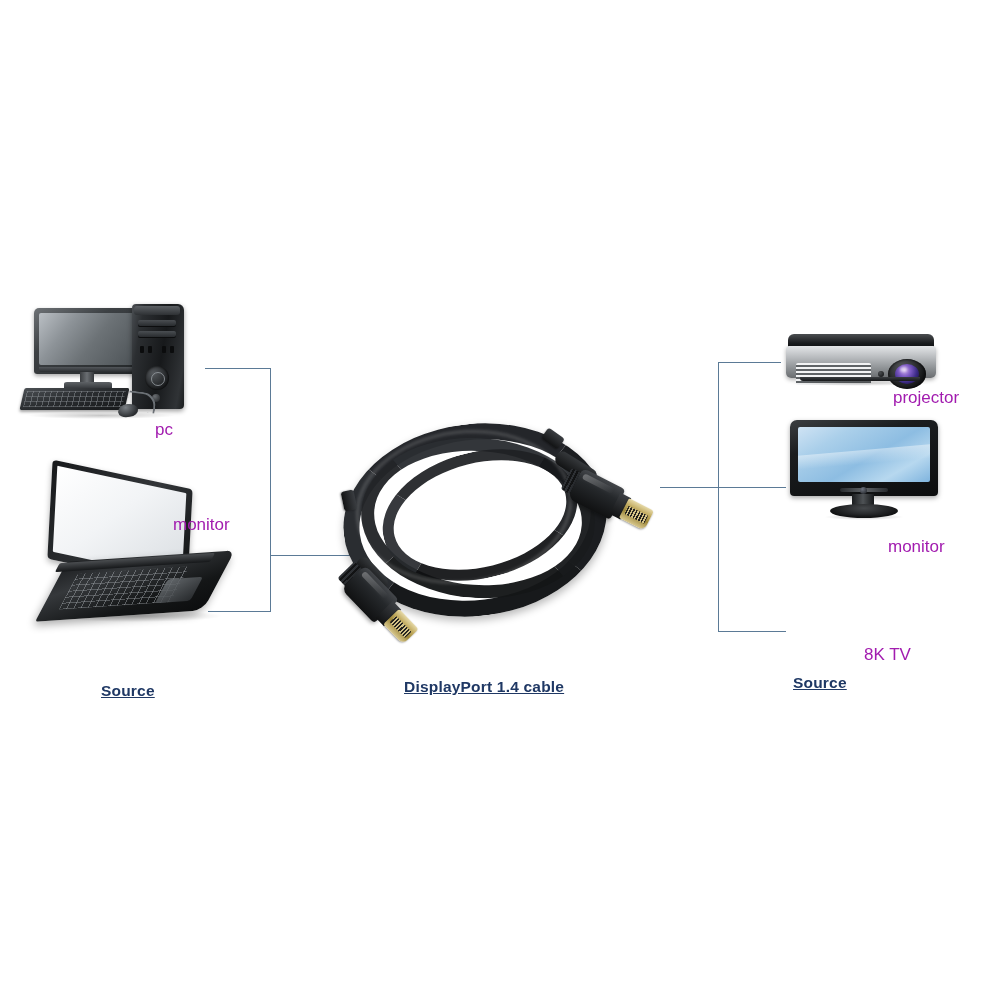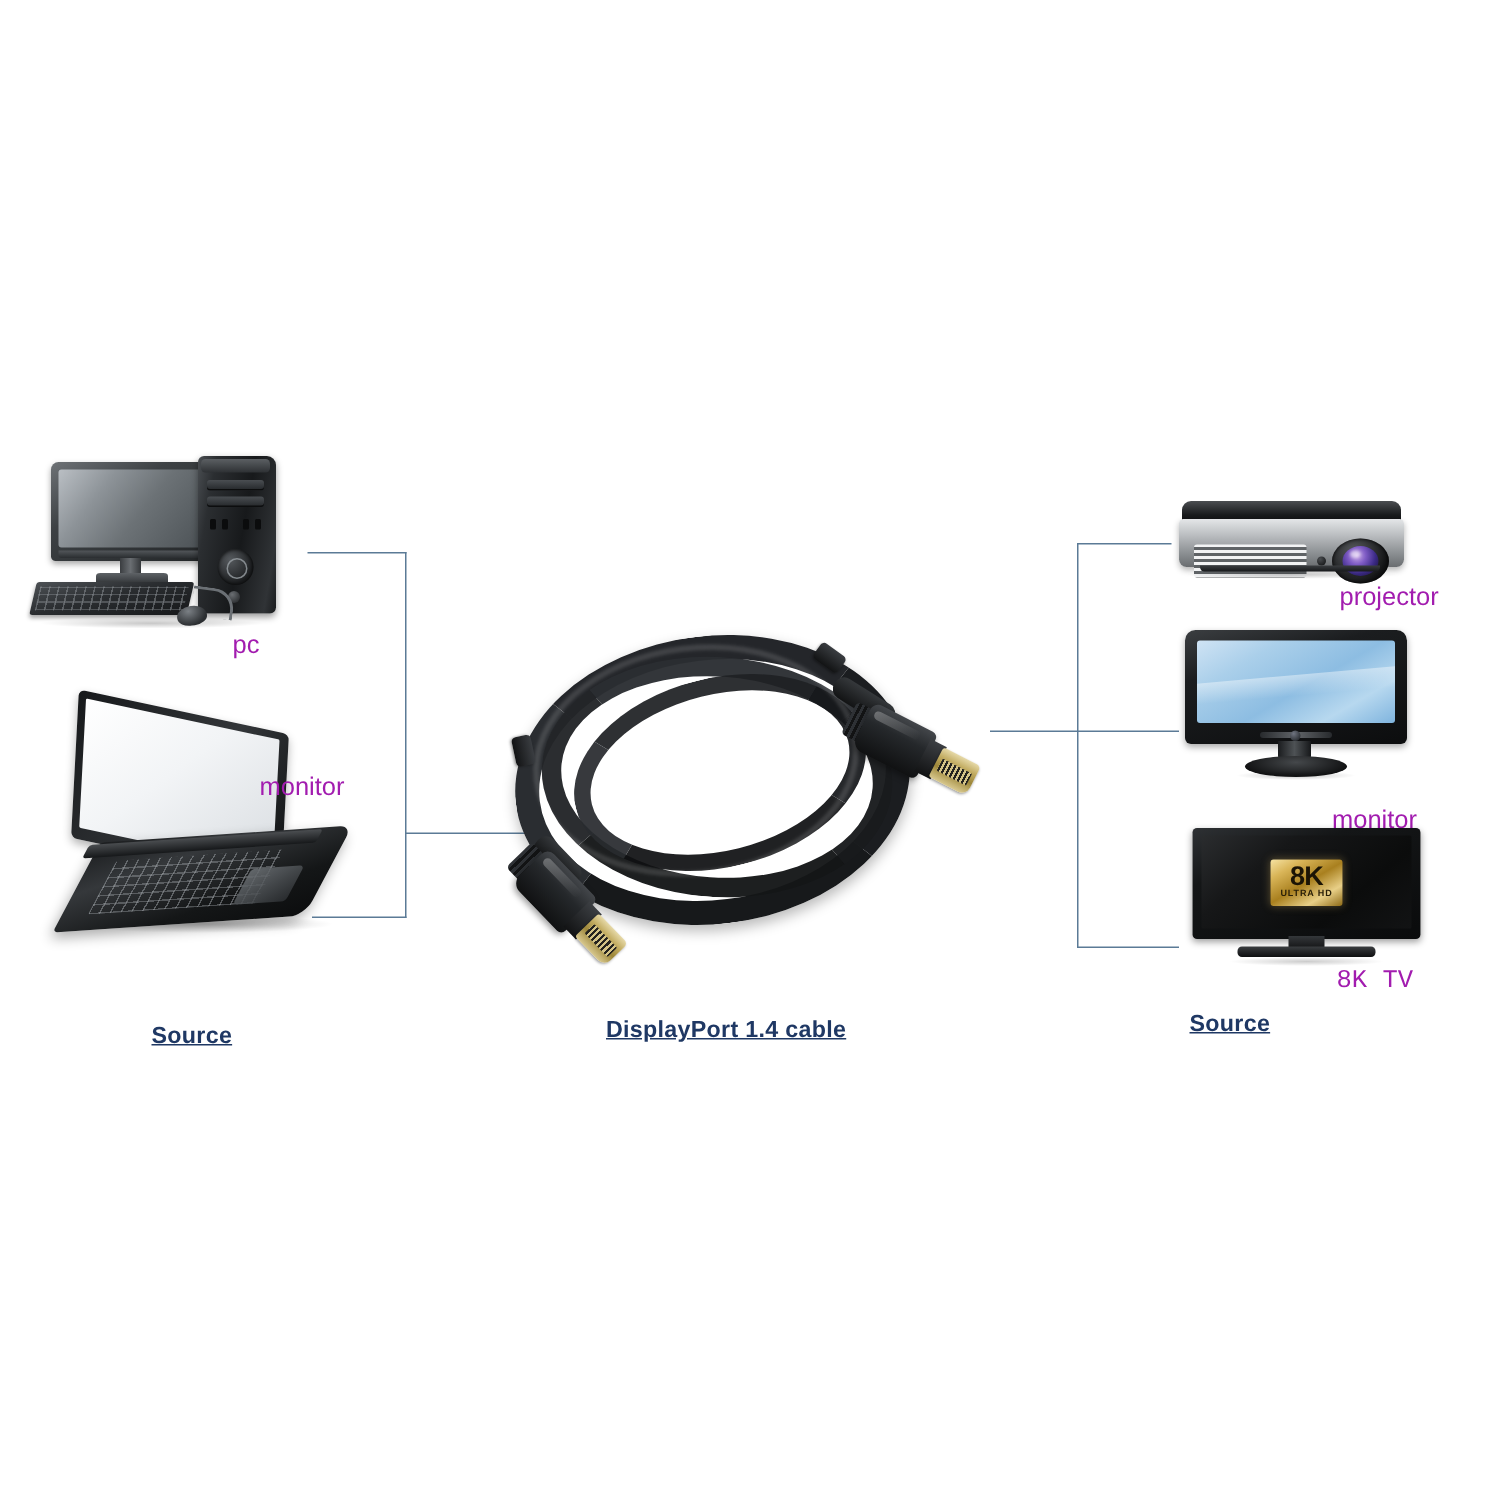--- a/index.html
+++ b/index.html
@@ -419,34 +419,21 @@
       <div class="mon-screen"></div>
       <div class="mon-badge"></div>
       <div class="mon-power"></div>
     </div>
     <div class="mon-neck"></div>
     <div class="mon-stand"></div>
     <div class="mon-shadow"></div>
   </div>
   <div class="abs label-plain" style="left:888px;top:537px;">monitor</div>
 
-  <div class="tv-wrap">
-    <div class="tv-bezel">
-      <div class="tv-screen">
-        <div class="tv-logo">
-          <div class="tv-logo-8k">8K</div>
-          <div class="tv-logo-uhd">ULTRA HD</div>
-        </div>
-      </div>
-    </div>
-    <div class="tv-neck"></div>
-    <div class="tv-stand"></div>
-    <div class="tv-shadow"></div>
-  </div>
-  <div class="abs label-plain" style="left:891px;top:645px;font-family:Liberation Mono, monospace;">8K TV</div>
+  <div class="abs label-plain" style="left:864px;top:645px;">8K TV</div>
 
   <div class="lineV" style="left:718px;top:362px;height:270px;"></div>
   <div class="lineH" style="left:718px;top:362px;width:63px;"></div>
   <div class="lineH" style="left:718px;top:487px;width:68px;"></div>
   <div class="lineH" style="left:718px;top:631px;width:68px;"></div>
   <div class="lineH" style="left:660px;top:487px;width:58px;"></div>
 
   <div class="abs label-link" style="left:793px;top:674px;">Source</div>
 
 </div>

